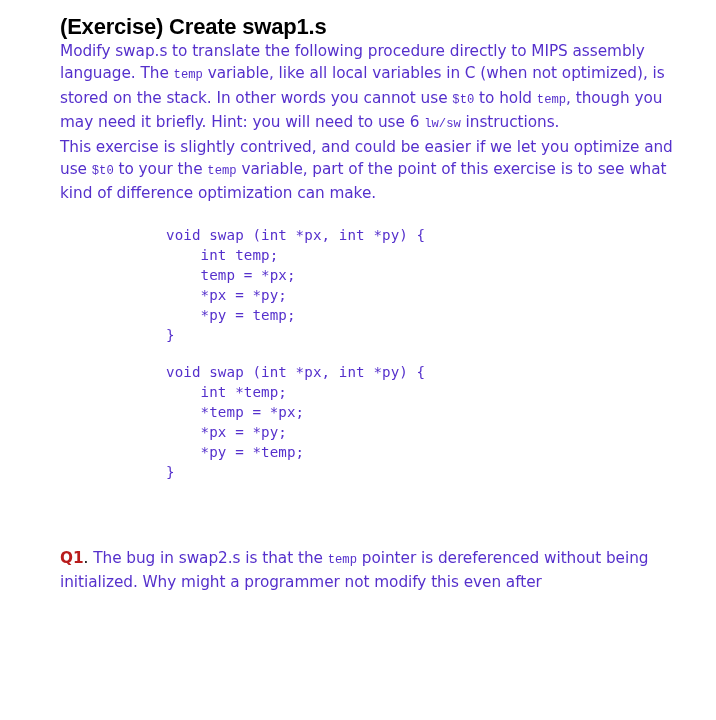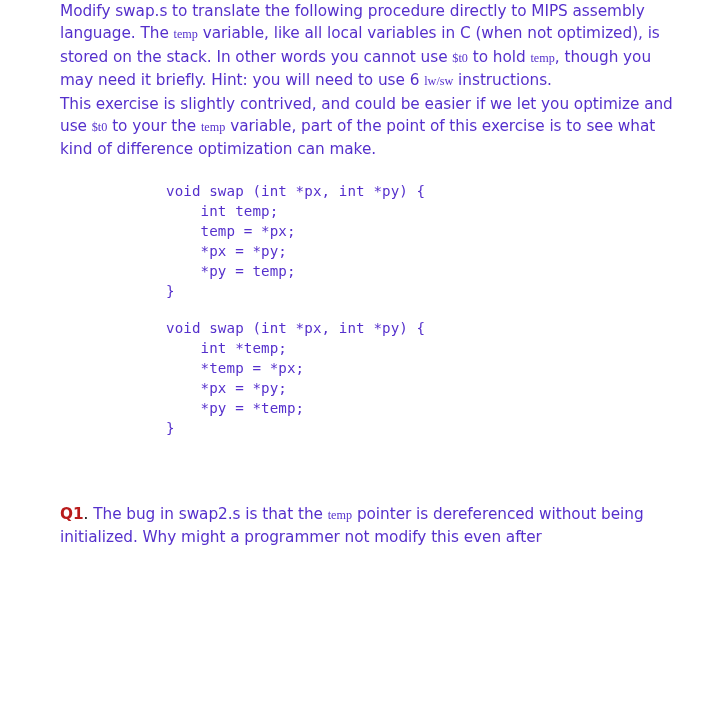--- a/index.html
+++ b/index.html
@@ -47,21 +47,21 @@
     padding: 0;
     text-align: left;
     letter-spacing: -0.05px;
   }
 
   .para-gap-1 { margin-top: 11px; }
   .para-gap-2 { margin-top: 14px; }
   .para-gap-3 { margin-top: 8px; }
 
   code.inline-code {
-    font-family: Liberation Serif, serif;
+    font-family: Liberation Mono, monospace;
     font-size: 12.2px;
     color: #5530cc;
     letter-spacing: 0px;
   }
 
   em.emph {
     font-style: italic;
   }
 
   .q-label {
@@ -86,20 +86,21 @@
   #code-swap1 { margin-top: 20px; }
   #code-swap2 { margin-top: 17px; }
 
   #para-q1 { margin-top: 65px; }
 </style>
 </head>
 <body>
 
 <div class="page">
 
+  <h2 class="section-heading" id="heading-swap1">(Exercise) Create swap1.s</h2>
 
   <p class="body-text para-gap-1" id="para-1"><span>Modify swap.s to translate the following procedure directly to MIPS assembly language. The </span><code class="inline-code">temp</code><span> variable, like all local variables in C (when not optimized), is stored on the stack. In other words you cannot use </span><code class="inline-code">$t0</code><span> to hold </span><code class="inline-code">temp</code><span>, though you may need it briefly. Hint: you will need to use 6 </span><code class="inline-code">lw/sw</code><span> instructions.</span></p>
 
   <p class="body-text para-gap-2" id="para-2"><span>This exercise is slightly contrived, and could be easier if we let you optimize and use </span><code class="inline-code">$t0</code><span> to your the </span><code class="inline-code">temp</code><span> variable, part of the point of this exercise is to see what kind of difference optimization can make.</span></p>
 
   <pre class="code-block" id="code-swap1">void swap (int *px, int *py) {
     int temp;
     temp = *px;
     *px = *py;
     *py = temp;

